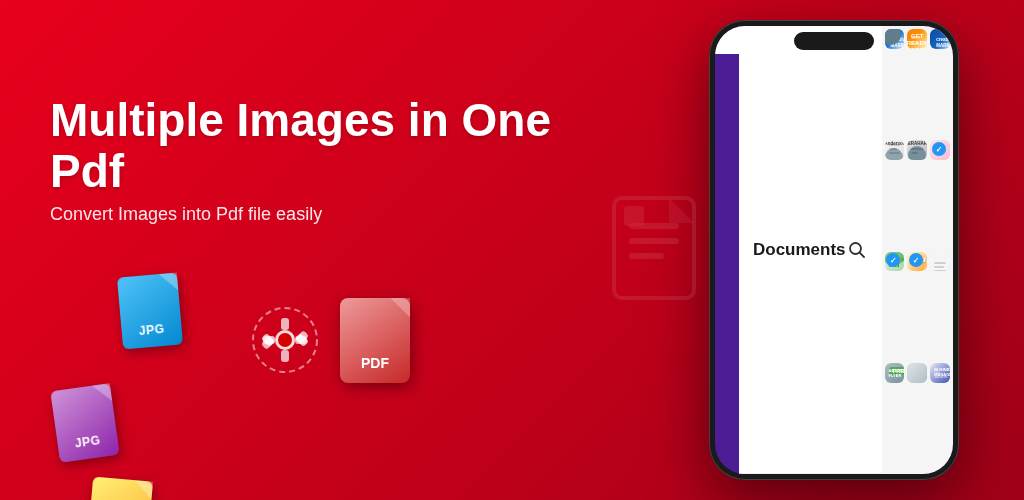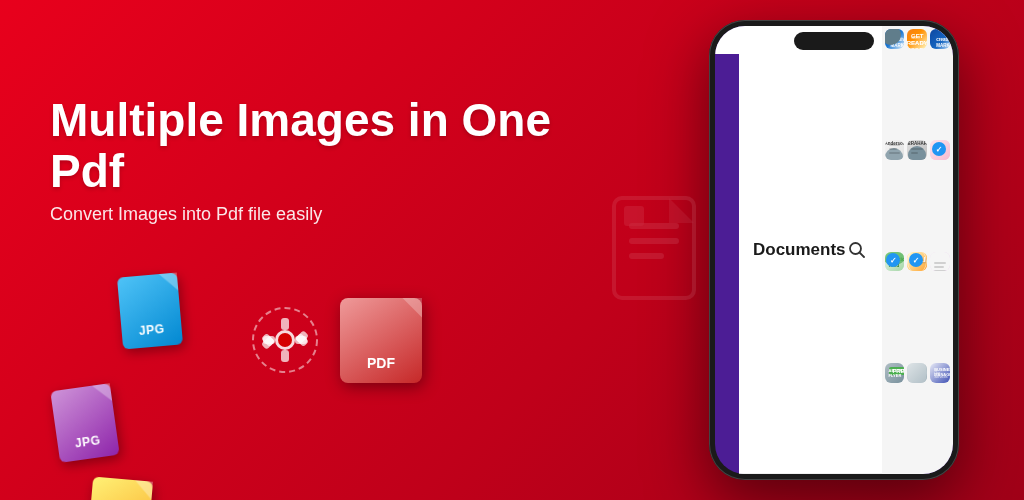--- a/index.html
+++ b/index.html
@@ -128,21 +128,21 @@
       height: 70px;
     }
 
     .pdf-icon-wrap {
       display: flex;
       flex-direction: column;
       align-items: center;
     }
 
     .pdf-shape {
-      width: 82px;
+      width: 70px;
       height: 85px;
       background: linear-gradient(145deg, #ef9a9a, #c62828);
       border-radius: 8px;
       position: relative;
       display: flex;
       align-items: center;
       justify-content: center;
       filter: drop-shadow(2px 4px 8px rgba(0,0,0,0.4));
     }
 

